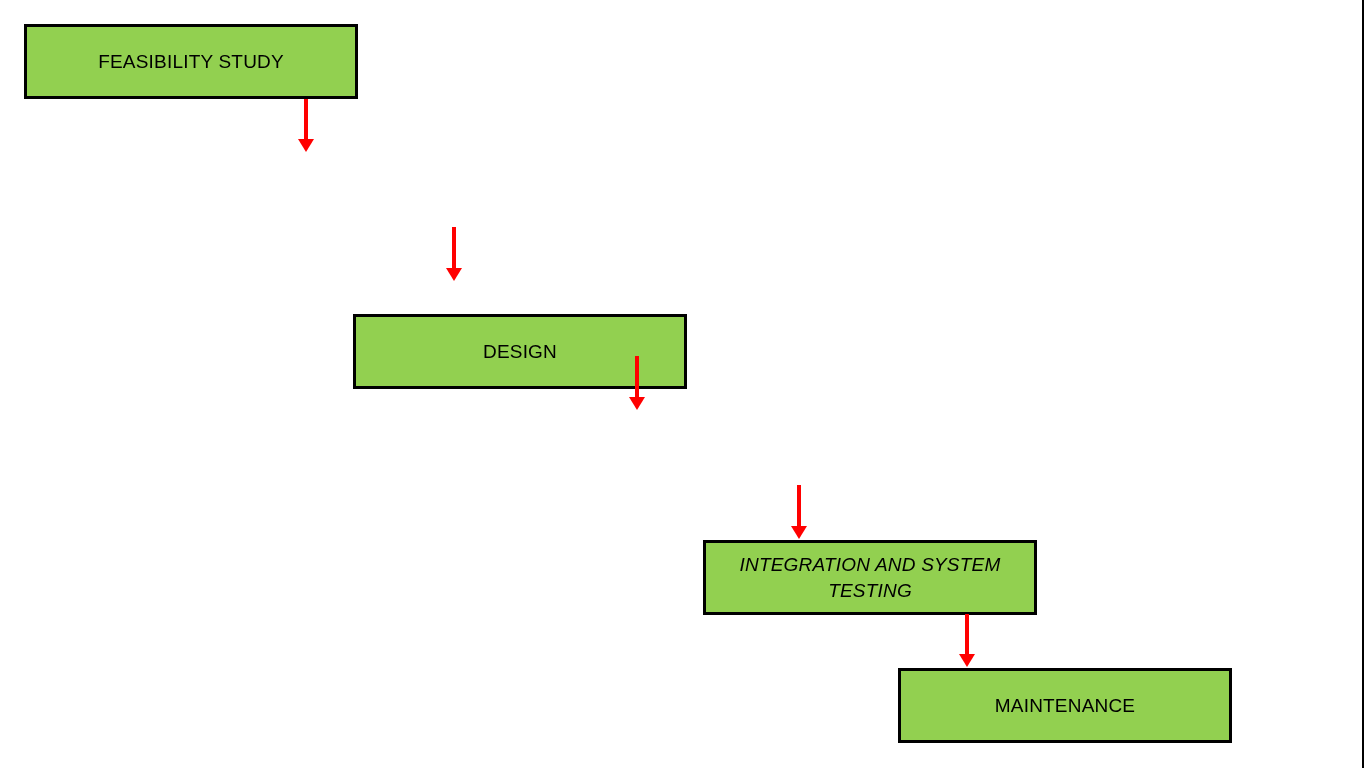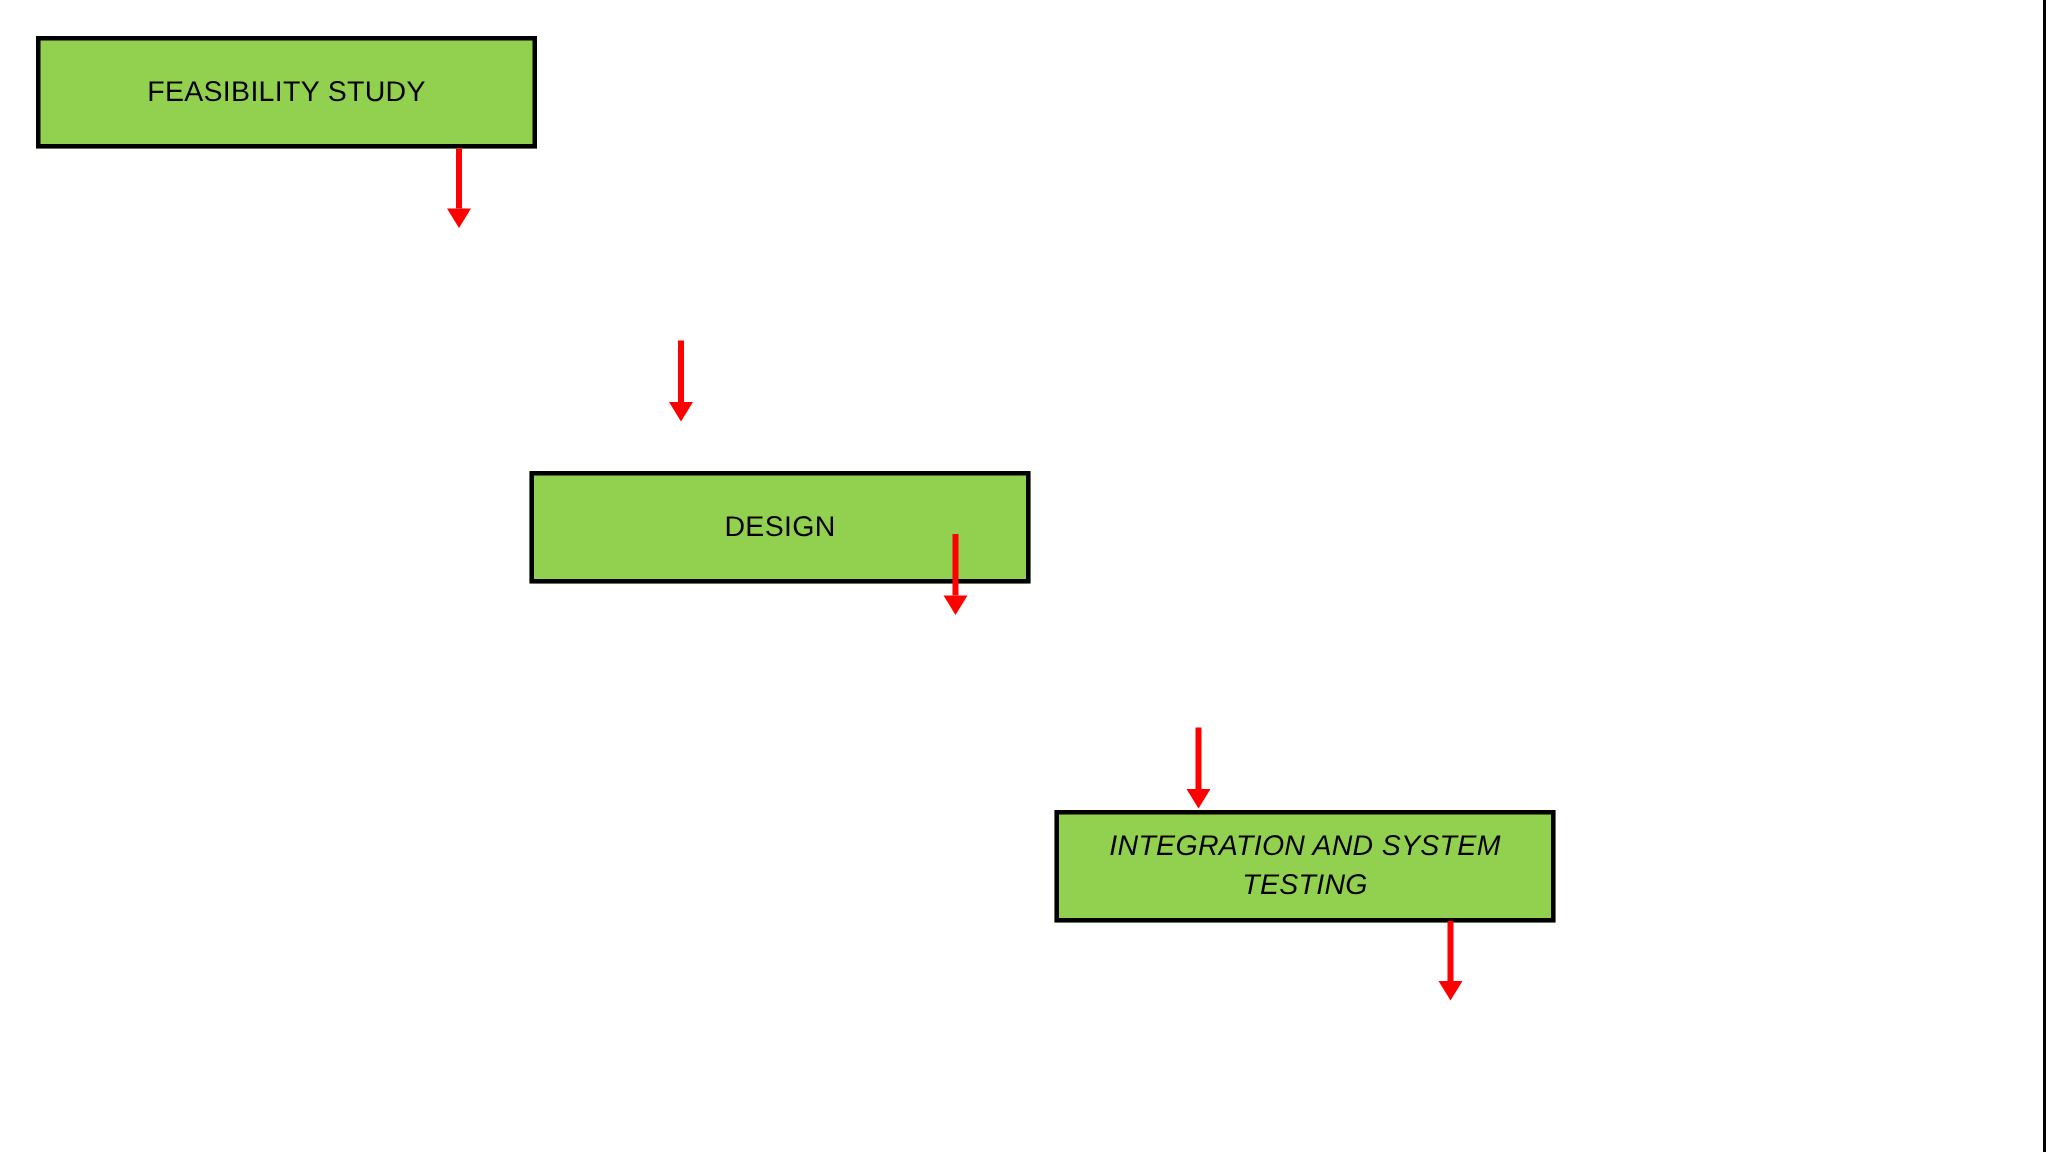--- a/index.html
+++ b/index.html
@@ -115,16 +115,19 @@
 
   <div class="stage-box box-5">
     <span class="stage-label">INTEGRATION AND SYSTEM TESTING</span>
   </div>
 
   <div class="flow-arrow arrow-5">
     <span class="arrow-shaft"></span>
     <span class="arrow-head"></span>
   </div>
 
+  <div class="stage-box box-6">
+    <span class="stage-label">MAINTENANCE</span>
+  </div>
 
   <div class="right-edge-line"></div>
 
 </div>
 
 </body></html>

